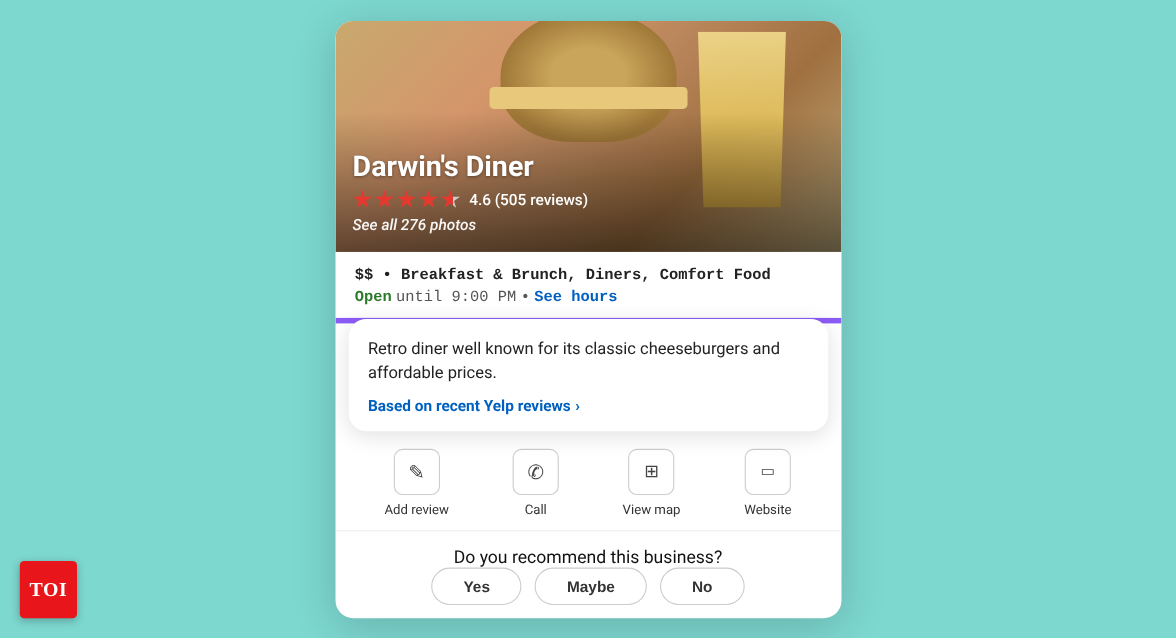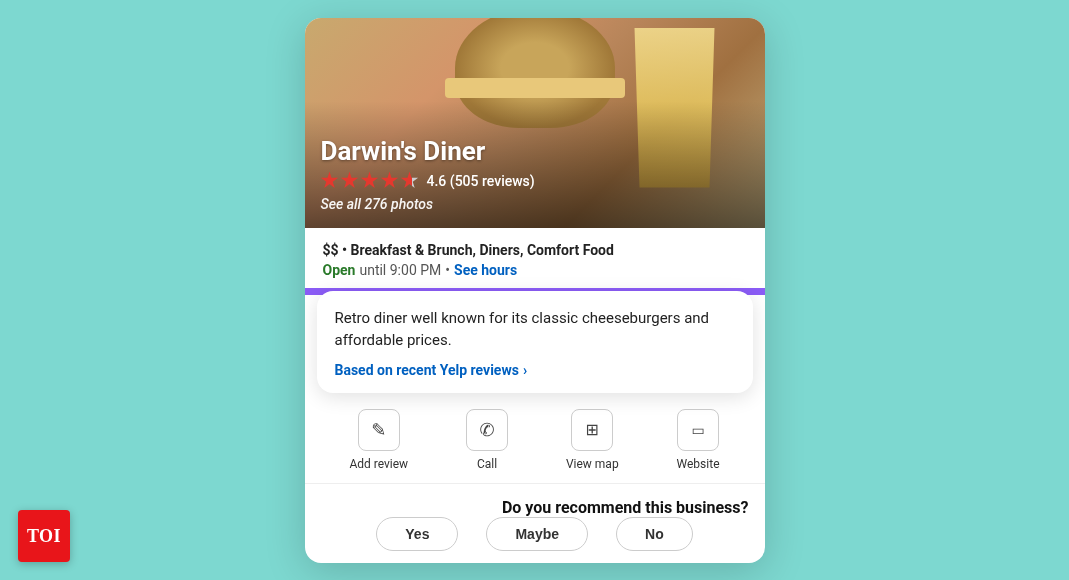--- a/index.html
+++ b/index.html
@@ -119,21 +119,22 @@
       font-size: 14px;
       text-align: left;
       display: block;
       opacity: 0.95;
       font-weight: 500;
       font-style: italic;
     }
 
     .info-section {
       padding: 14px 18px 10px;
-      border-bottom: 7px solid #8b5cf6;
+      border-bottom: 5px solid #8b5cf6;
+      font-family: Liberation Mono, monospace;
     }
 
     .category-text {
       font-size: 14px;
       font-weight: 700;
       color: #222;
       margin-bottom: 4px;
     }
 
     .hours-row {
@@ -225,29 +226,28 @@
       color: #333;
     }
 
     .recommend-section {
       padding: 14px 16px 12px;
       text-align: center;
     }
 
     .recommend-title {
       font-size: 16px;
-      font-weight: 700;
+      font-weight: 400;
       color: #111;
       margin-bottom: 0;
-      text-align: right;
     }
 
     .recommend-buttons {
       display: flex;
-      gap: 28px;
+      gap: 12px;
       justify-content: center;
     }
 
     .rec-btn {
       padding: 8px 28px;
       border: 1.5px solid #ccc;
       border-radius: 24px;
       font-size: 14px;
       font-weight: 600;
       color: #333;

